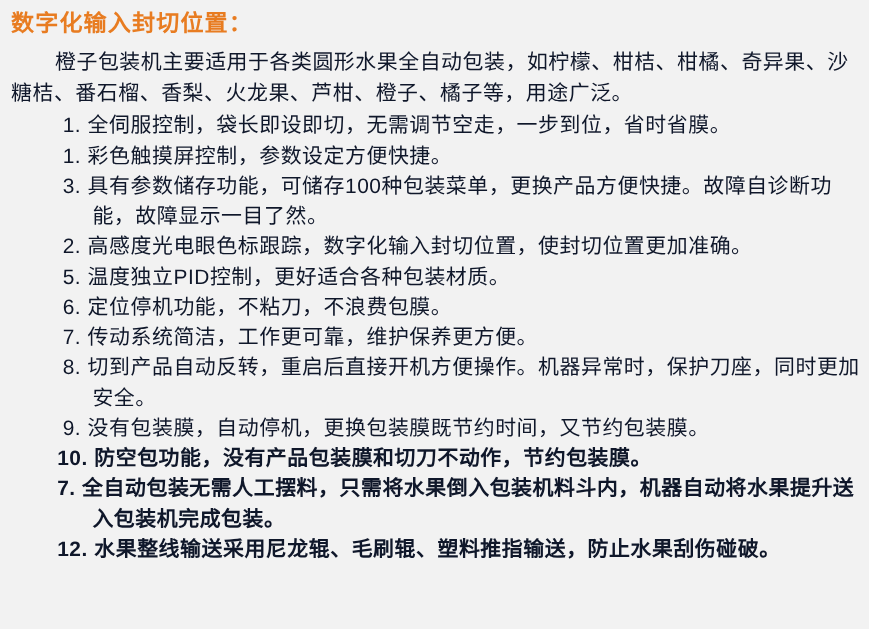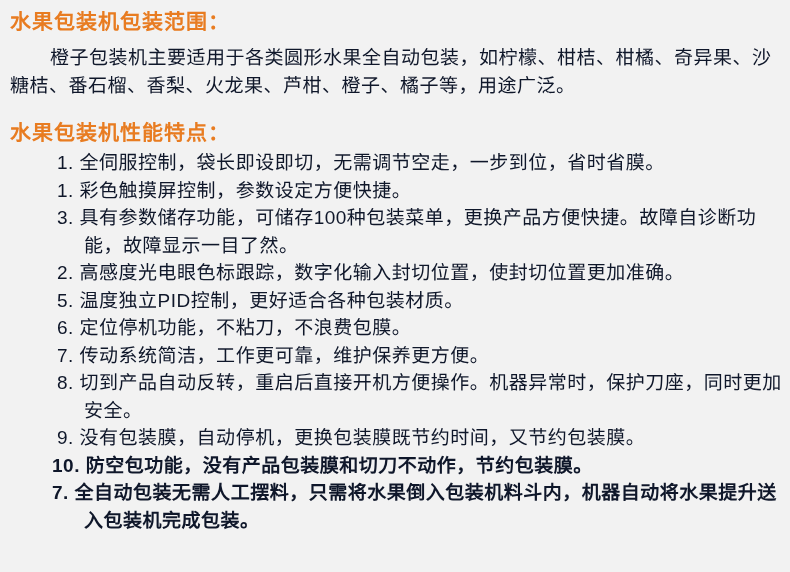--- a/index.html
+++ b/index.html
@@ -59,33 +59,33 @@
   .features-list li.two-digit {
     text-indent: -32px;
     font-weight: bold;
   }
 </style>
 </head>
 <body>
 
 <div class="page">
 
-  <h2 class="section-title">水果包装机包装范围：</h2>
+  <h2 class="section-title">数字化输入封切位置：</h2>
 
   <p class="scope-paragraph">橙子包装机主要适用于各类圆形水果全自动包装，如柠檬、柑桔、柑橘、奇异果、沙糖桔、番石榴、香梨、火龙果、芦柑、橙子、橘子等，用途广泛。</p>
 
-  <h2 class="section-title second">水果包装机性能特点：</h2>
 
   <ul class="features-list">
     <li>1. 全伺服控制，袋长即设即切，无需调节空走，一步到位，省时省膜。</li>
     <li>1. 彩色触摸屏控制，参数设定方便快捷。</li>
     <li>3. 具有参数储存功能，可储存100种包装菜单，更换产品方便快捷。故障自诊断功能，故障显示一目了然。</li>
     <li>2. 高感度光电眼色标跟踪，数字化输入封切位置，使封切位置更加准确。</li>
     <li>5. 温度独立PID控制，更好适合各种包装材质。</li>
     <li>6. 定位停机功能，不粘刀，不浪费包膜。</li>
     <li>7. 传动系统简洁，工作更可靠，维护保养更方便。</li>
     <li>8. 切到产品自动反转，重启后直接开机方便操作。机器异常时，保护刀座，同时更加安全。</li>
     <li>9. 没有包装膜，自动停机，更换包装膜既节约时间，又节约包装膜。</li>
     <li class="two-digit">10. 防空包功能，没有产品包装膜和切刀不动作，节约包装膜。</li>
     <li class="two-digit">7. 全自动包装无需人工摆料，只需将水果倒入包装机料斗内，机器自动将水果提升送入包装机完成包装。</li>
+    <li class="two-digit">12. 水果整线输送采用尼龙辊、毛刷辊、塑料推指输送，防止水果刮伤碰破。</li>
   </ul>
 
 </div>
 
 </body></html>

